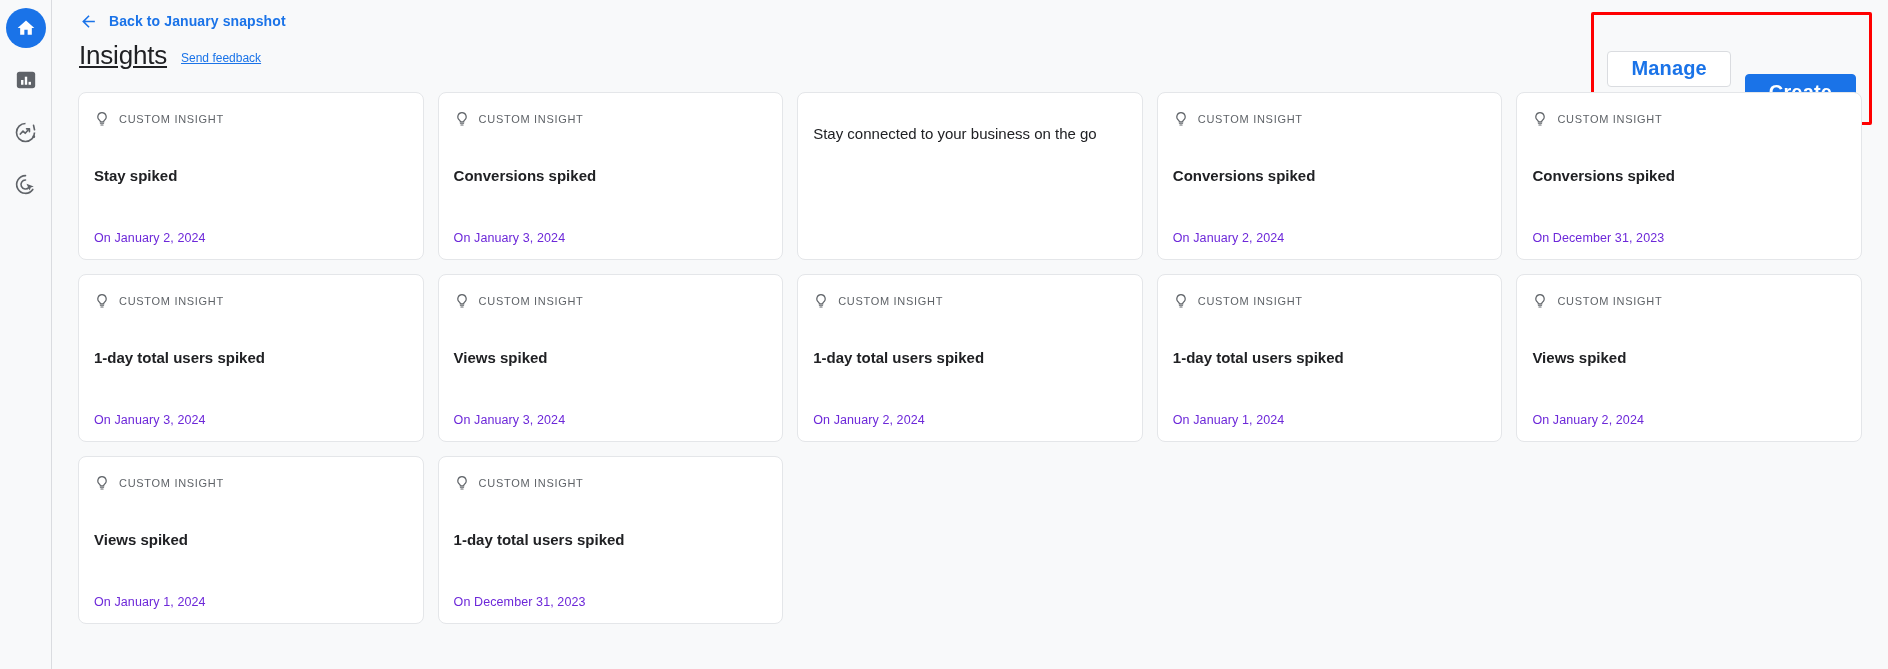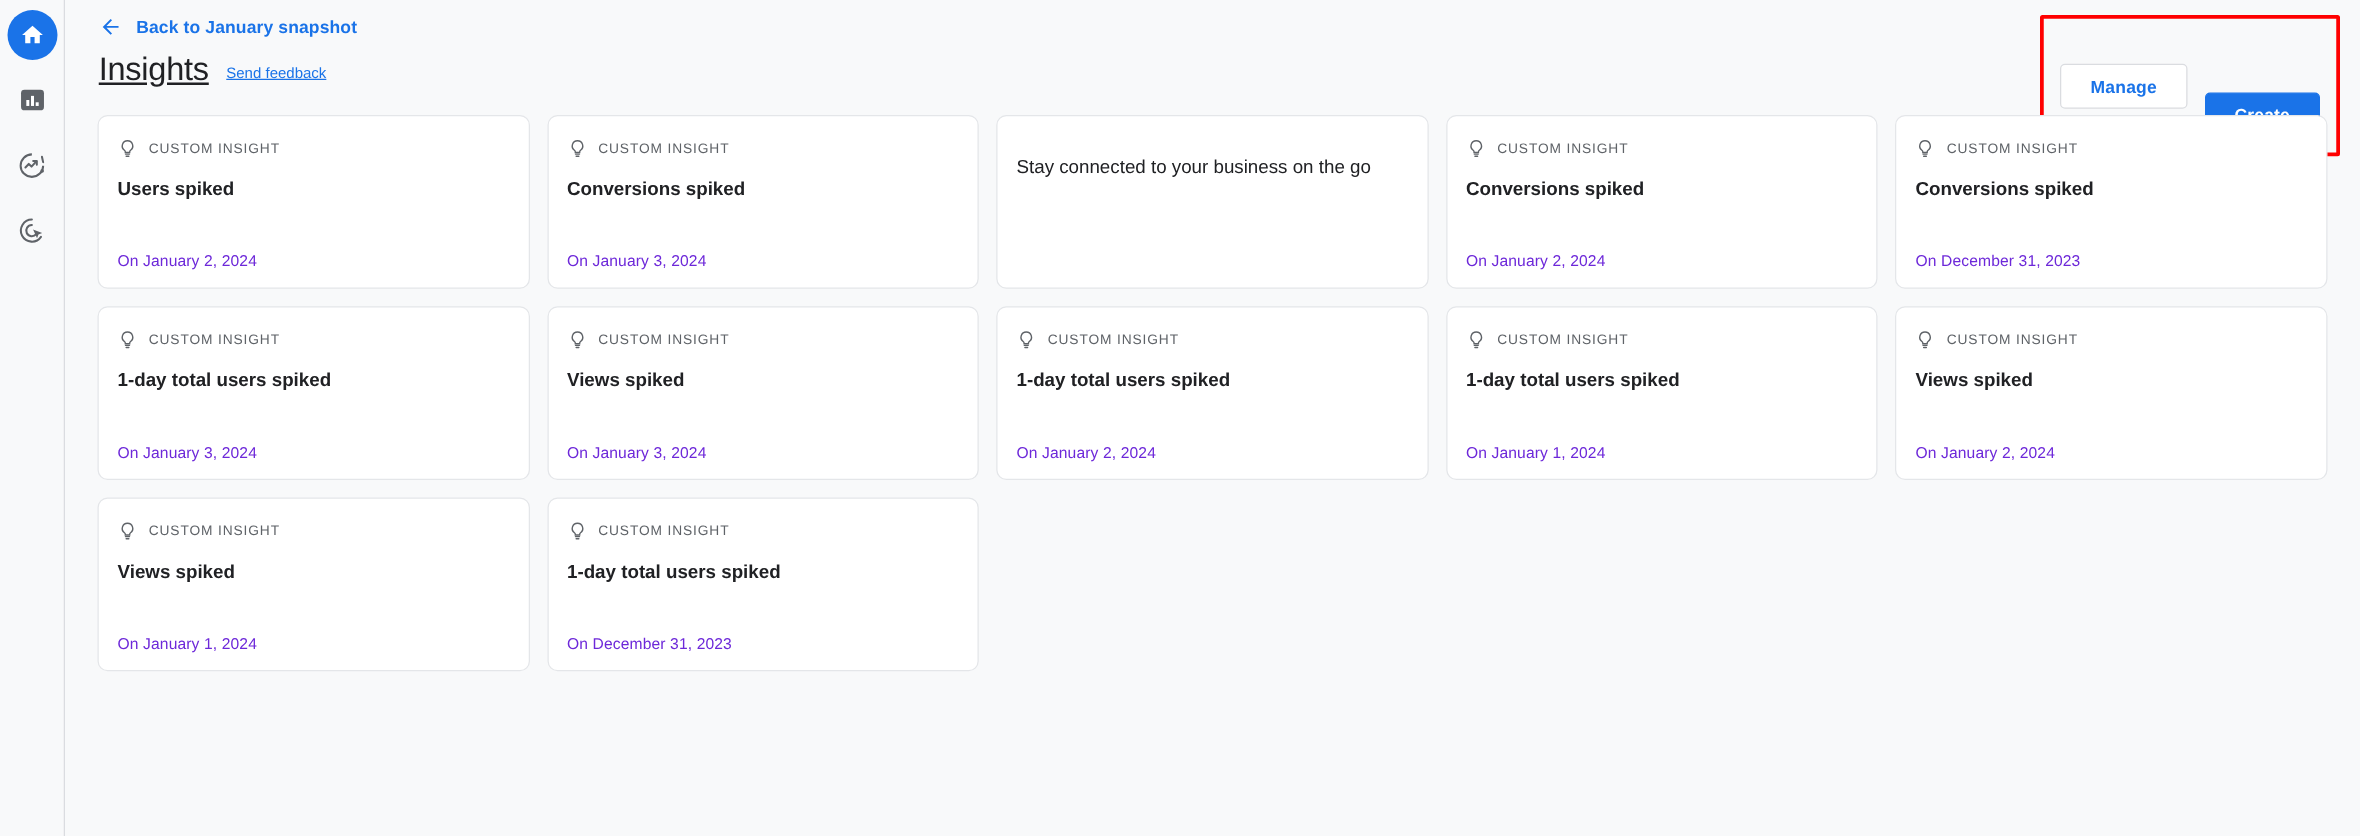--- a/index.html
+++ b/index.html
@@ -124,21 +124,21 @@
     right: 16px;
     display: flex;
     align-items: center;
     gap: 14px;
     padding: 12px 13px;
     border: 3px solid #FF0000;
     border-radius: 2px;
   }
   .btn {
     font-family: "Liberation Sans", sans-serif;
-    font-size: 14px;
+    font-size: 20px;
     font-weight: 700;
     letter-spacing: .15px;
     border-radius: 4px;
     height: 36px;
     padding: 0 23px;
     cursor: pointer;
     display: flex;
     align-items: center;
     justify-content: center;
     white-space: nowrap;
@@ -159,26 +159,27 @@
   .grid {
     padding: 0 26px 0 26px;
     display: grid;
     grid-template-columns: repeat(5, 1fr);
     gap: 14px 14px;
   }
   .card {
     background: #FFFFFF;
     border: 1px solid #E4E6E9;
     border-radius: 8px;
-    height: 139px;
+    height: 168px;
     padding: 17px 15px 14px 15px;
     display: flex;
     flex-direction: column;
     cursor: pointer;
     position: relative;
+    gap: 24px;
   }
   .card-kicker {
     display: flex;
     align-items: center;
     gap: 9px;
     height: 18px;
   }
   .kicker-icon {
     width: 16px;
     height: 16px;
@@ -293,21 +294,21 @@
         <div class="card">
           <div class="card-kicker">
             <span class="kicker-icon">
               <svg width="16" height="16" viewBox="0 0 24 24">
                 <path d="M12 2.4a6.3 6.3 0 0 0-3.7 11.4c.7.5 1.1 1.2 1.1 2v.6h5.2v-.6c0-.8.4-1.5 1.1-2A6.3 6.3 0 0 0 12 2.4z" fill="none" stroke="#5F6368" stroke-width="1.7"></path>
                 <path d="M9.6 18.4h4.8M10.4 21h3.2" stroke="#5F6368" stroke-width="1.7" stroke-linecap="round"></path>
               </svg>
             </span>
             <span class="kicker-text">CUSTOM INSIGHT</span>
           </div>
-          <div class="card-title">Users spiked</div>
+          <div class="card-title">Stay spiked</div>
           <div class="card-date">On January 2, 2024</div>
         </div>
         <div class="card">
           <div class="card-kicker">
             <span class="kicker-icon">
               <svg width="16" height="16" viewBox="0 0 24 24">
                 <path d="M12 2.4a6.3 6.3 0 0 0-3.7 11.4c.7.5 1.1 1.2 1.1 2v.6h5.2v-.6c0-.8.4-1.5 1.1-2A6.3 6.3 0 0 0 12 2.4z" fill="none" stroke="#5F6368" stroke-width="1.7"></path>
                 <path d="M9.6 18.4h4.8M10.4 21h3.2" stroke="#5F6368" stroke-width="1.7" stroke-linecap="round"></path>
               </svg>
             </span>

